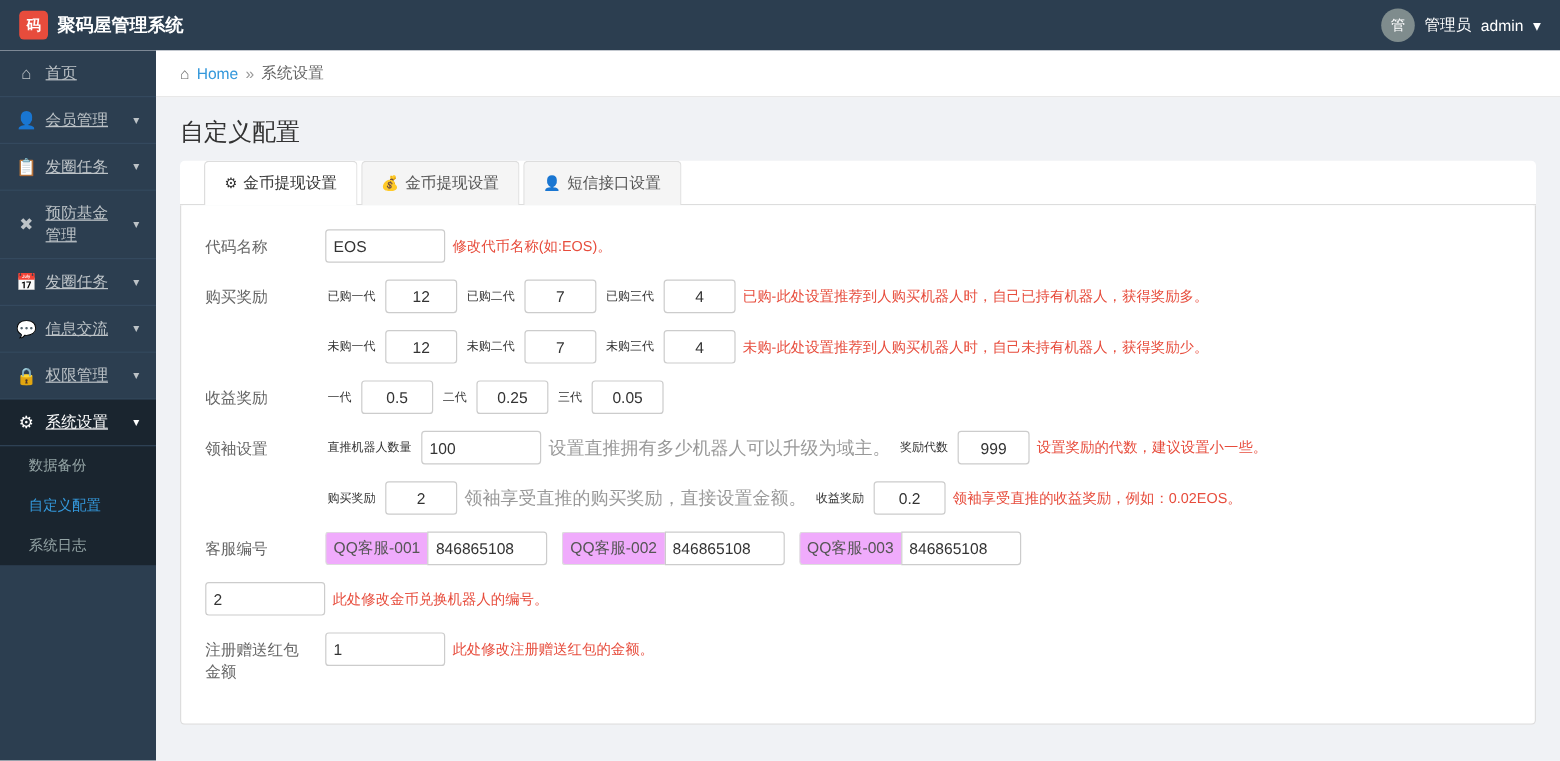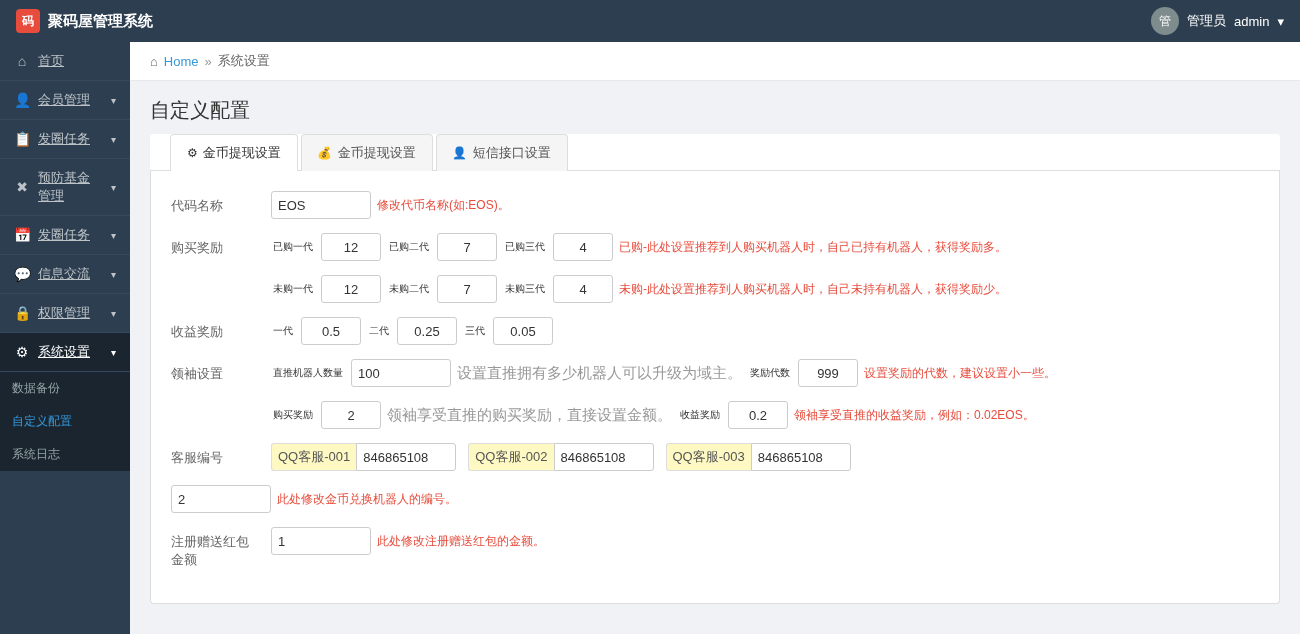--- a/index.html
+++ b/index.html
@@ -62,21 +62,21 @@
       font-size: 13px;
       color: #bdc3c7;
       border-bottom: 1px solid #34495e;
     }
     .sidebar-item.active { background: #1a252f; color: #fff; }
     .sidebar-item-icon { font-size: 14px; width: 16px; text-align: center; }
     .sidebar-item-label { flex: 1; text-decoration: underline; }
     .sidebar-item-arrow { font-size: 10px; }
     .sidebar-sub { background: #1a252f; }
     .sidebar-sub-item {
-      padding: 8px 14px 8px 12px;
+      padding: 8px 14px 8px 24px;
       cursor: pointer;
       font-size: 12px;
       color: #95a5a6;
       display: block;
     }
     .sidebar-sub-item.active { color: #3498db; }
 
     
     .content-area {
       flex: 1;
@@ -189,21 +189,21 @@
       font-size: 15px;
     }
     .inline-label {
       font-size: 10px;
       color: #333;
       padding: 0 2px;
     }
     .group-label {
       font-size: 13px;
       color: #555;
-      background: #fef9c3;
+      background: #f0abfc;
       border: 1px solid #ddd;
       border-right: none;
       border-radius: 3px 0 0 3px;
       padding: 0 6px;
       height: 28px;
       display: flex;
       align-items: center;
     }
     .input-group {
       display: flex;

